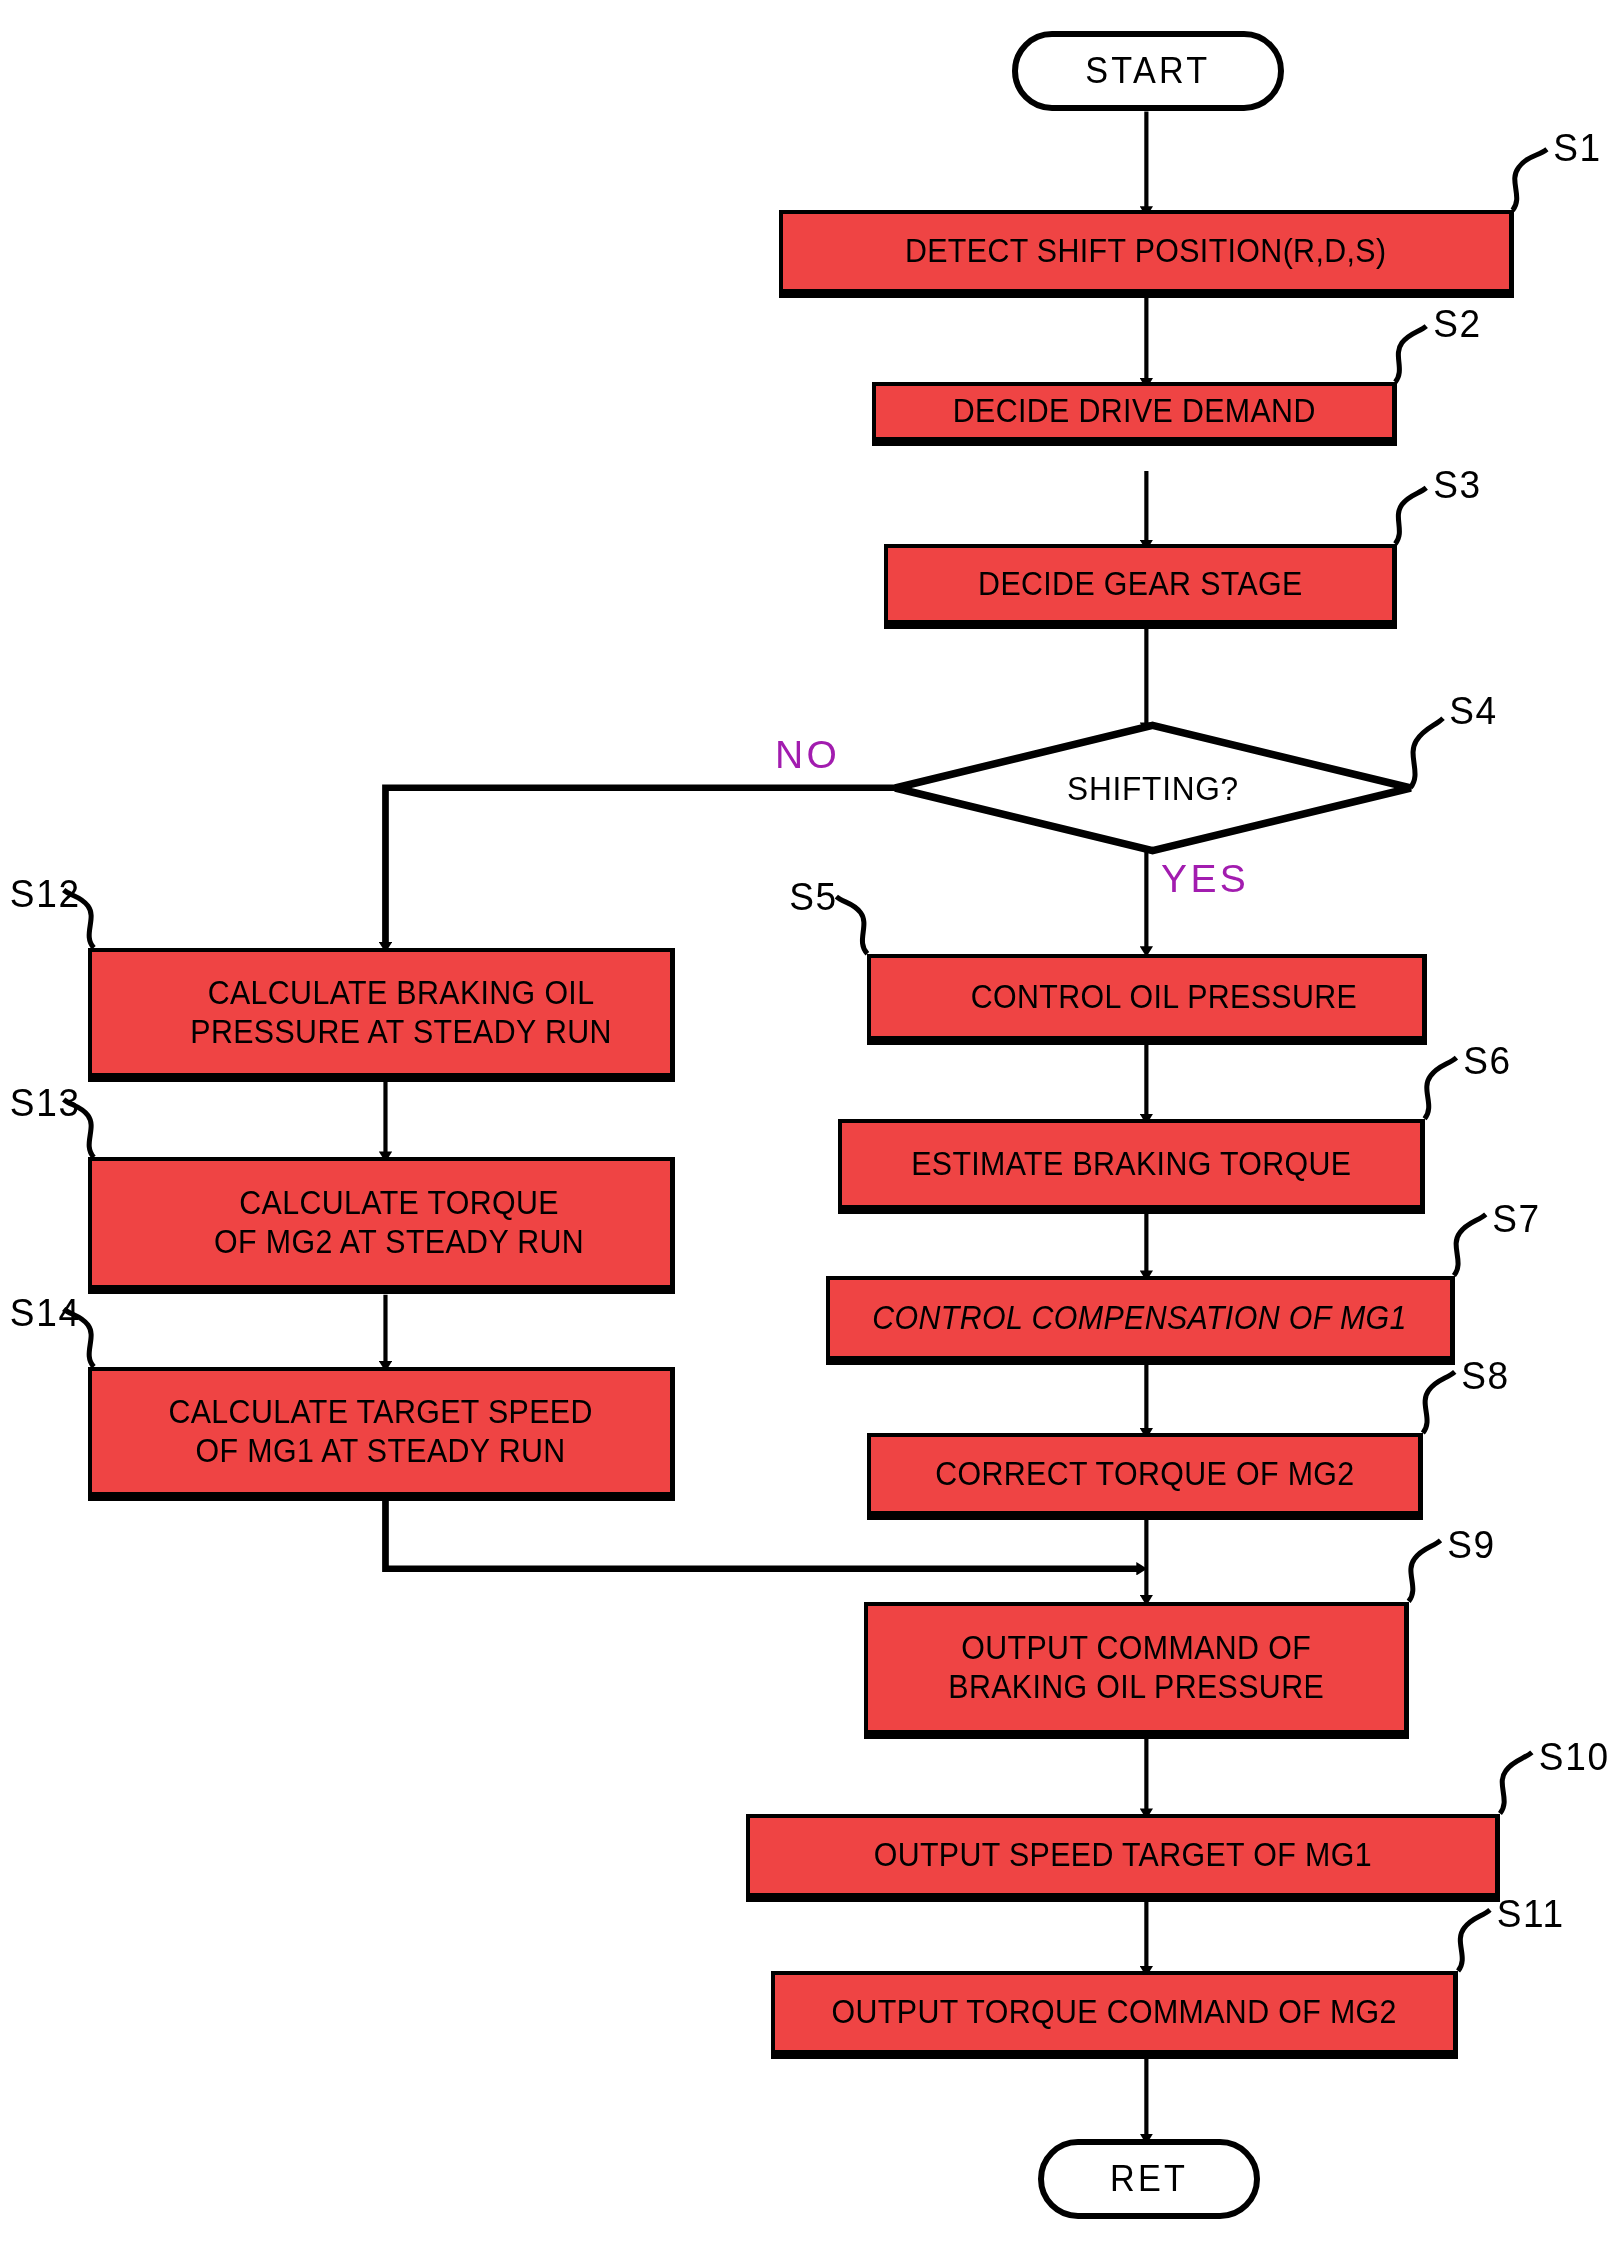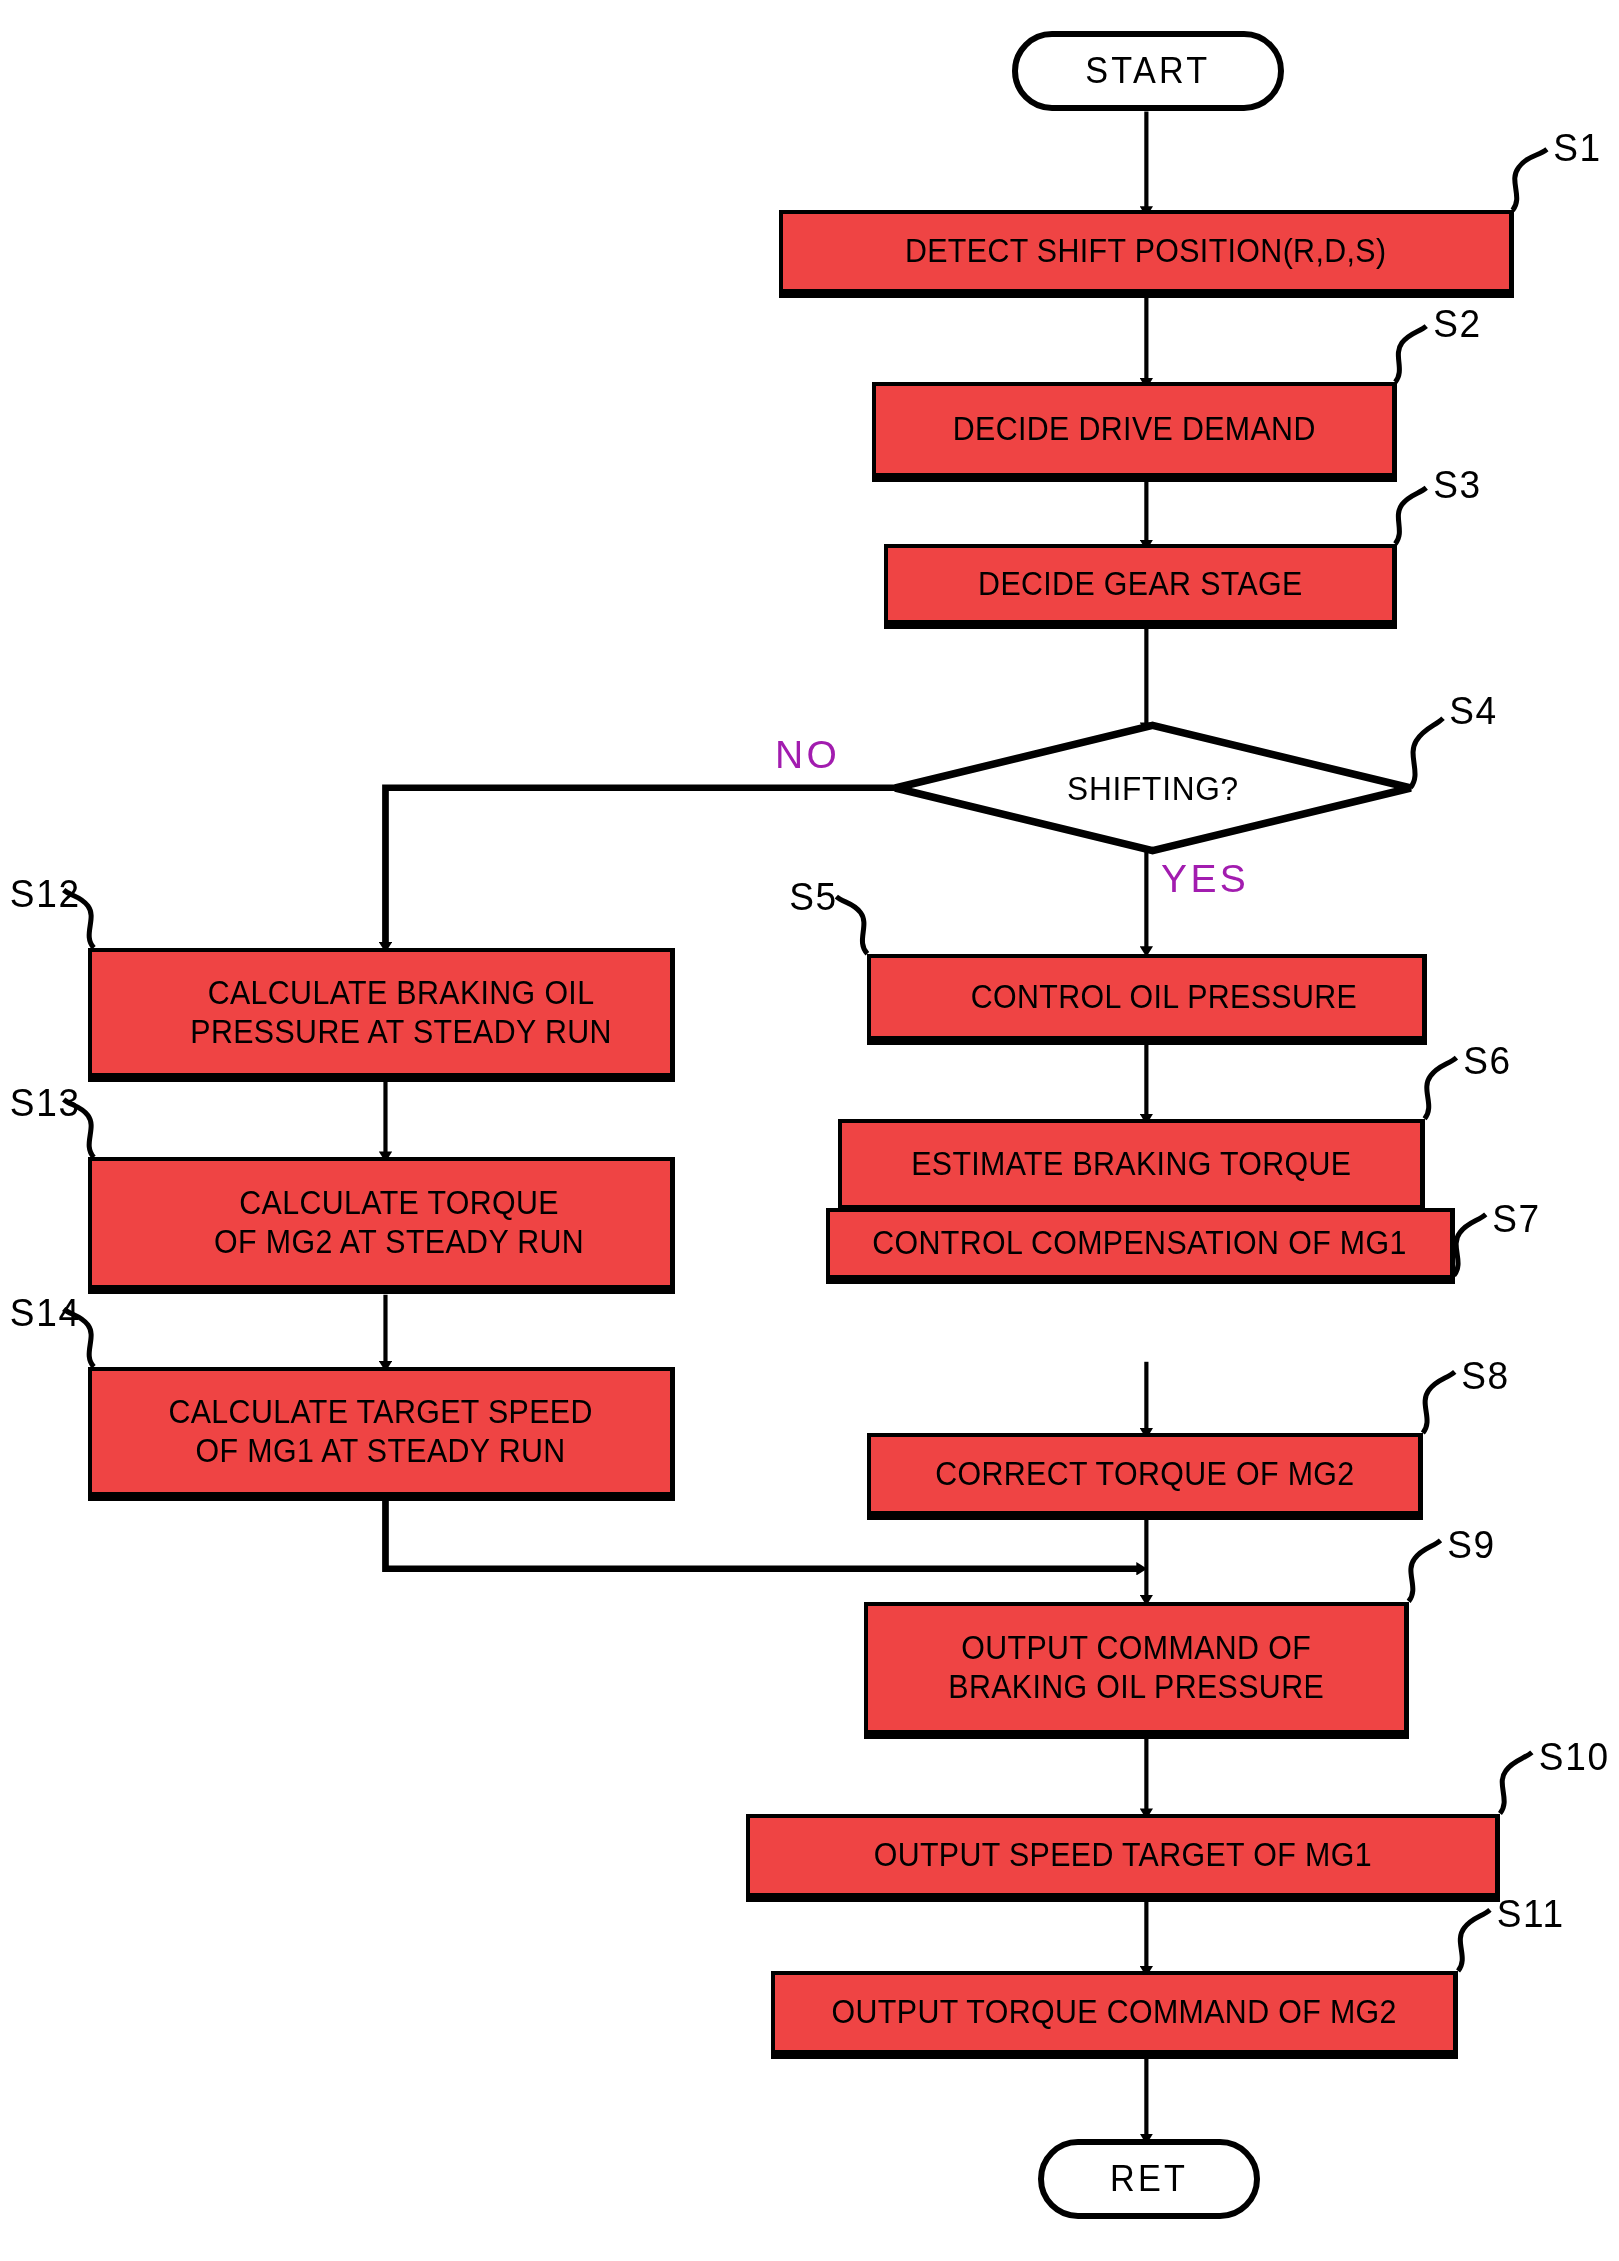--- a/index.html
+++ b/index.html
@@ -166,21 +166,21 @@
 
   <div class="term" style="left:1012px; top:31px; width:272px; height:80px;">
     <span class="txt">START</span>
   </div>
 
   <div class="node" style="left:779px; top:210px; width:735px; height:88px;">
     <span class="txt">DETECT SHIFT POSITION(R,D,S)</span>
   </div>
   <div class="steptag" style="left:1552px; top:126px;">S1</div>
 
-  <div class="node" style="left:872px; top:382px; width:525px; height:100px;">
+  <div class="node" style="left:872px; top:382px; width:525px; height:64px;">
     <span class="txt">DECIDE DRIVE DEMAND</span>
   </div>
   <div class="steptag" style="left:1432px; top:302px;">S2</div>
 
   <div class="node" style="left:884px; top:544px; width:513px; height:85px;">
     <span class="txt">DECIDE GEAR STAGE</span>
   </div>
   <div class="steptag" style="left:1432px; top:463px;">S3</div>
 
   <div class="diamond-wrap" style="left:891px; top:722px; width:524px; height:132px;">
@@ -215,21 +215,21 @@
   <div class="node" style="left:867px; top:954px; width:560px; height:91px;padding-left:34px;">
     <span class="txt">CONTROL OIL PRESSURE</span>
   </div>
   <div class="steptag" style="left:788px; top:875px;">S5</div>
 
   <div class="node" style="left:838px; top:1119px; width:587px; height:95px;text-align:center;">
     <span class="txt">ESTIMATE BRAKING TORQUE</span>
   </div>
   <div class="steptag" style="left:1462px; top:1039px;">S6</div>
 
-  <div class="node" style="left:826px; top:1208px; width:629px; height:76px;">
+  <div class="node" style="left:826px; top:1276px; width:629px; height:89px;font-style:italic;">
     <span class="txt">CONTROL COMPENSATION OF MG1</span>
   </div>
   <div class="steptag" style="left:1491px; top:1197px;">S7</div>
 
   <div class="node" style="left:867px; top:1433px; width:556px; height:87px;">
     <span class="txt">CORRECT TORQUE OF MG2</span>
   </div>
   <div class="steptag" style="left:1460px; top:1354px;">S8</div>
 
   <div class="node" style="left:864px; top:1602px; width:545px; height:137px;">

